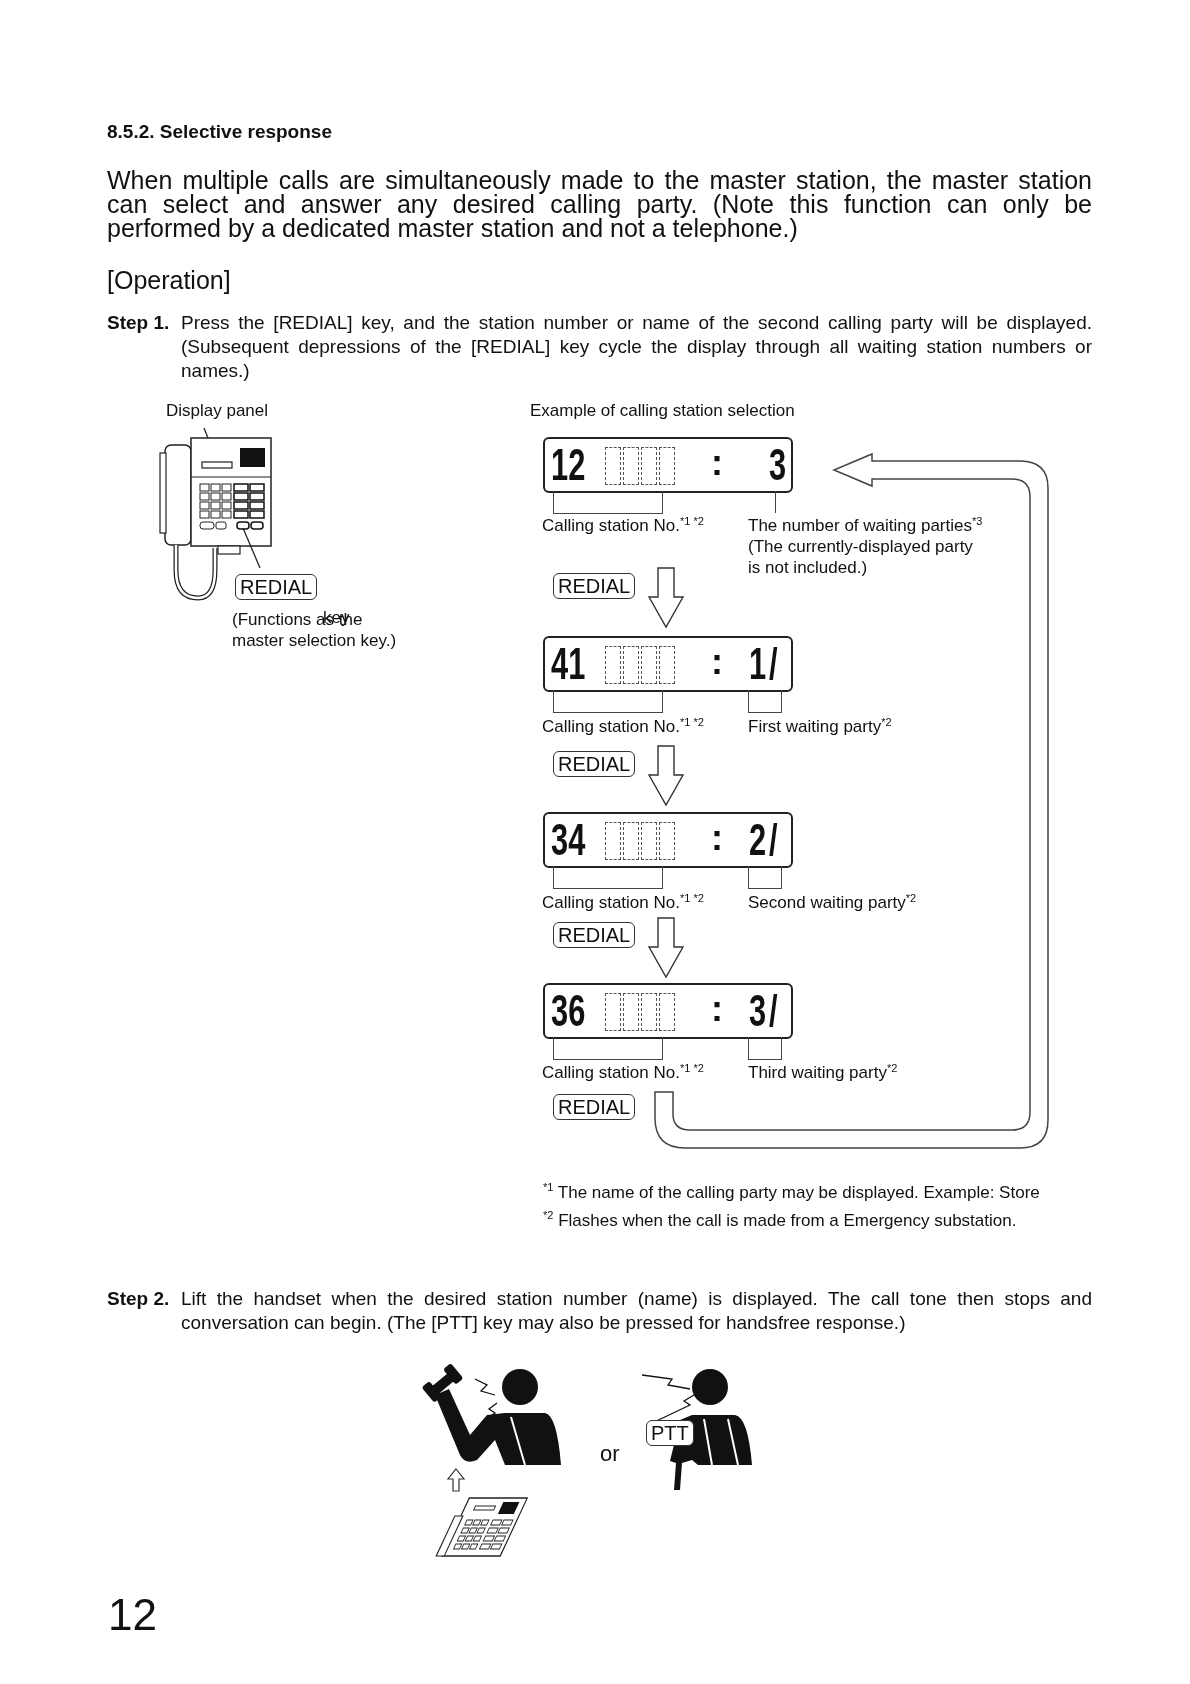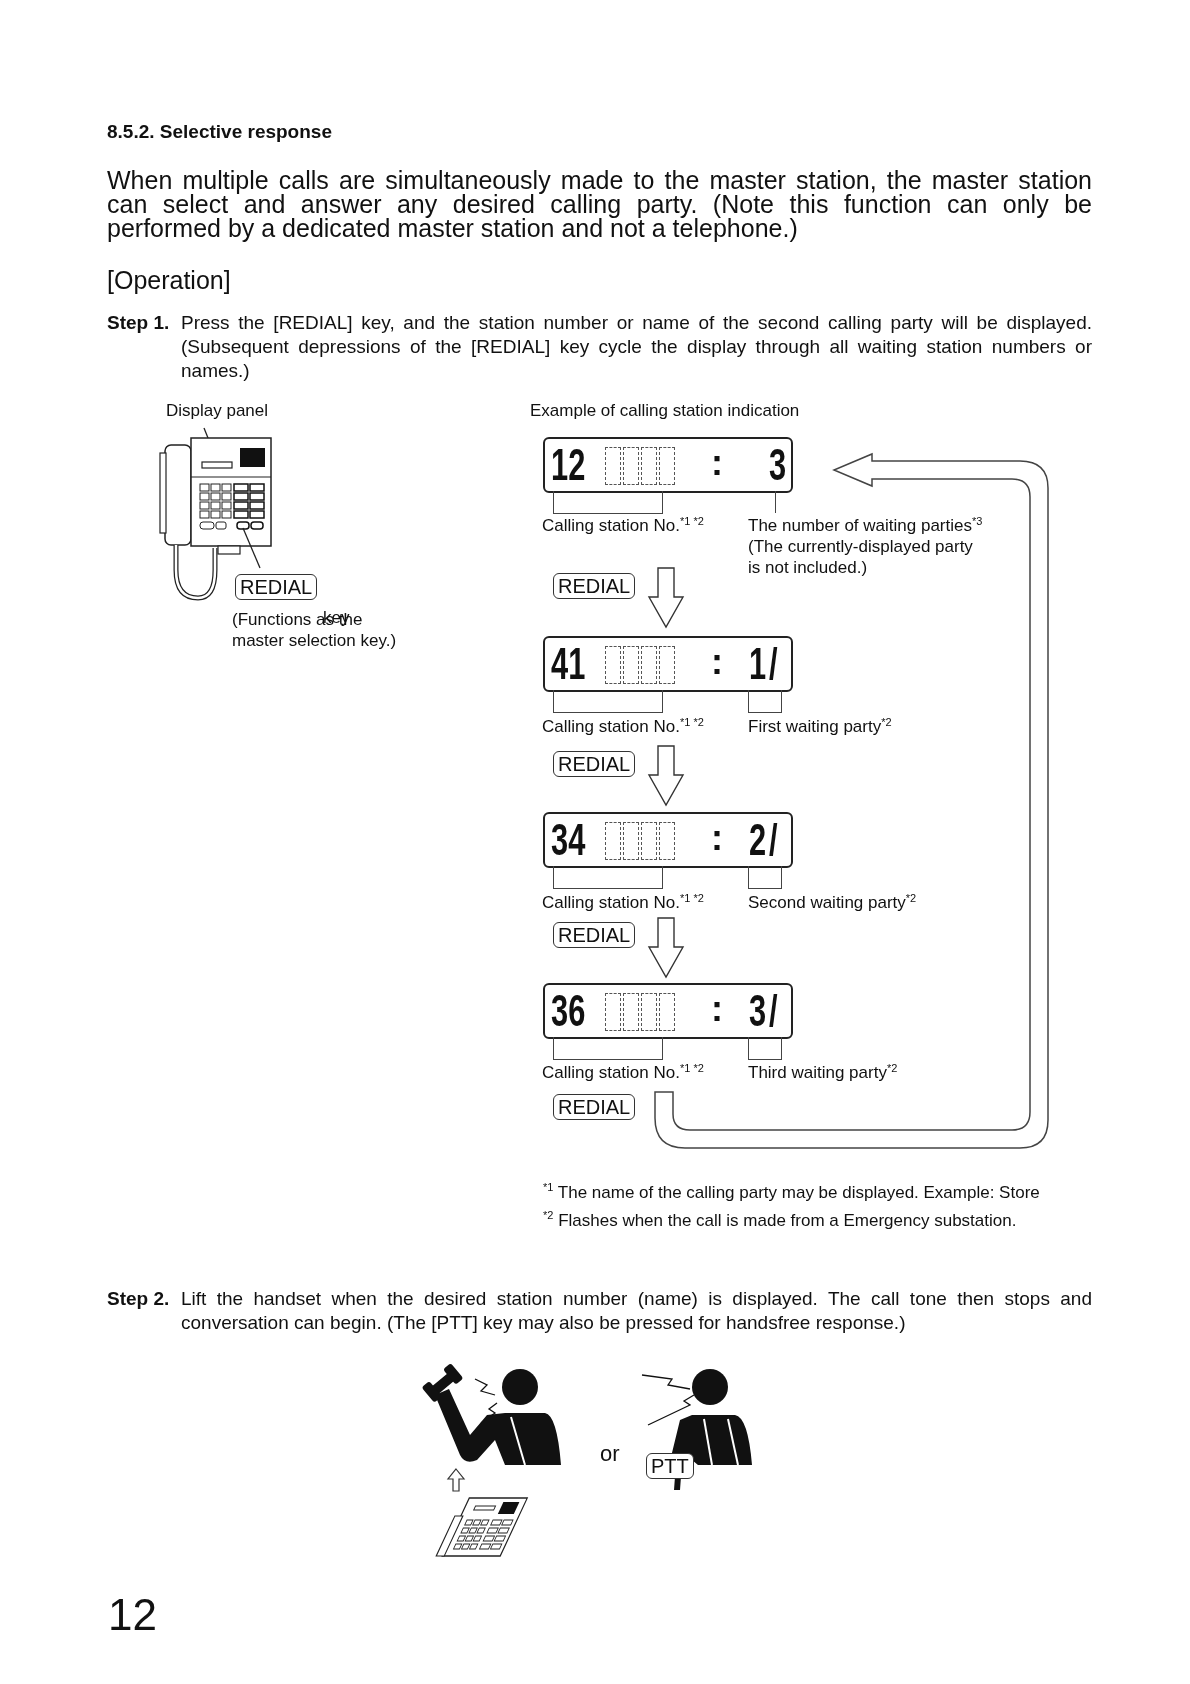--- a/index.html
+++ b/index.html
@@ -84,21 +84,21 @@
   <line x1="83" y1="108" x2="100" y2="148" stroke="#222" stroke-width="1.3"></line>
 
   <path d="M16 125 L16 150 Q16 178 38 178 Q55 178 55 150 L55 128" fill="none" stroke="#222" stroke-width="5"></path>
   <path d="M16 125 L16 150 Q16 178 38 178 Q55 178 55 150 L55 128" fill="none" stroke="#fff" stroke-width="2.5"></path>
 </svg>
 <div class="key" style="left:235px; top:574px;">REDIAL</div>
 <div class="abs small" style="left:323px; top:607px;">key</div>
 <div class="abs small" style="left:232px; top:609px;">(Functions as the</div>
 <div class="abs small" style="left:232px; top:630px;">master selection key.)</div>
 
-<div class="abs small" style="left:530px; top:400px;">Example of calling station indication</div>
+<div class="abs small" style="left:530px; top:400px;">Example of calling station selection</div>
 
 <div class="lcd" style="left:543px; top:437px;">
   <span class="digit" style="left:6px;">12</span>
   <span class="blank" style="left:60px;"></span>
   <span class="blank" style="left:78px;"></span>
   <span class="blank" style="left:96px;"></span>
   <span class="blank" style="left:114px;"></span>
   <span class="colon">:</span>
   <span class="digit" style="left:224px;">3</span>
 </div>
@@ -230,15 +230,15 @@
 </svg>
 <div class="abs" style="left:600px; top:1441px; font-size:22px;">or</div>
 <svg style="left:640px; top:1365px;" width="125" height="130" viewBox="0 0 125 130">
   <circle cx="70" cy="22" r="18" fill="#111"></circle>
   <path d="M52 50 L95 50 Q108 52 112 100 L58 100 L52 95 L42 98 L40 125 L34 125 L36 98 L30 96 L40 55 Z" fill="#111"></path>
   <line x1="64" y1="54" x2="72" y2="100" stroke="#fff" stroke-width="2"></line>
   <line x1="88" y1="54" x2="98" y2="100" stroke="#fff" stroke-width="2"></line>
   <polyline points="2,10 32,14 28,20 50,24" fill="none" stroke="#111" stroke-width="1.3"></polyline>
   <polyline points="54,30 44,36 50,40 8,60" fill="none" stroke="#111" stroke-width="1.3"></polyline>
 </svg>
-<div class="key" style="left:646px; top:1453px;text-align:right;">PTT</div>
+<div class="key" style="left:646px; top:1420px;text-align:right;">PTT</div>
 
 <div class="abs pagenum">12</div>
 
 </body></html>

